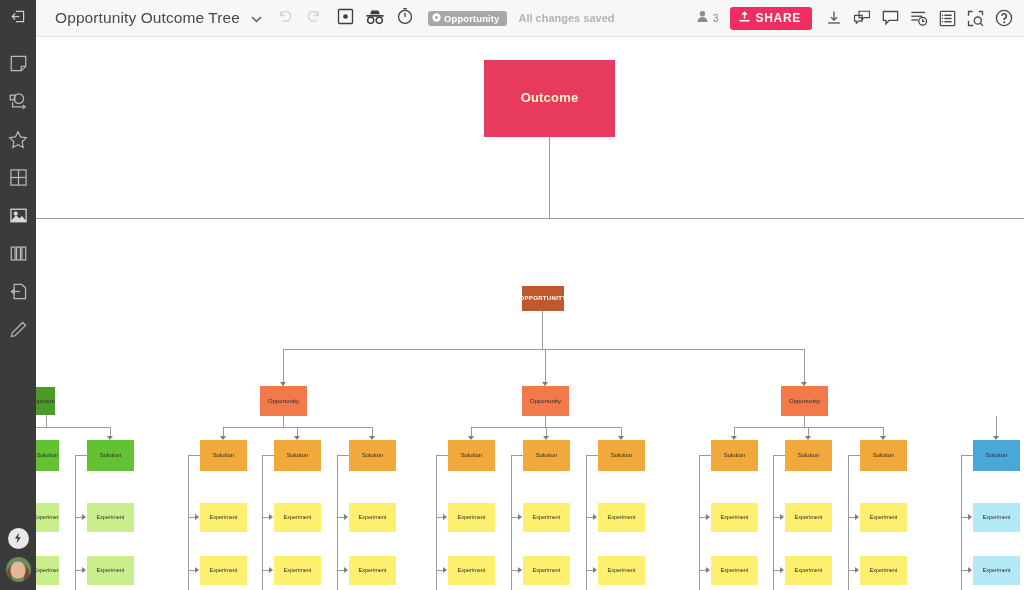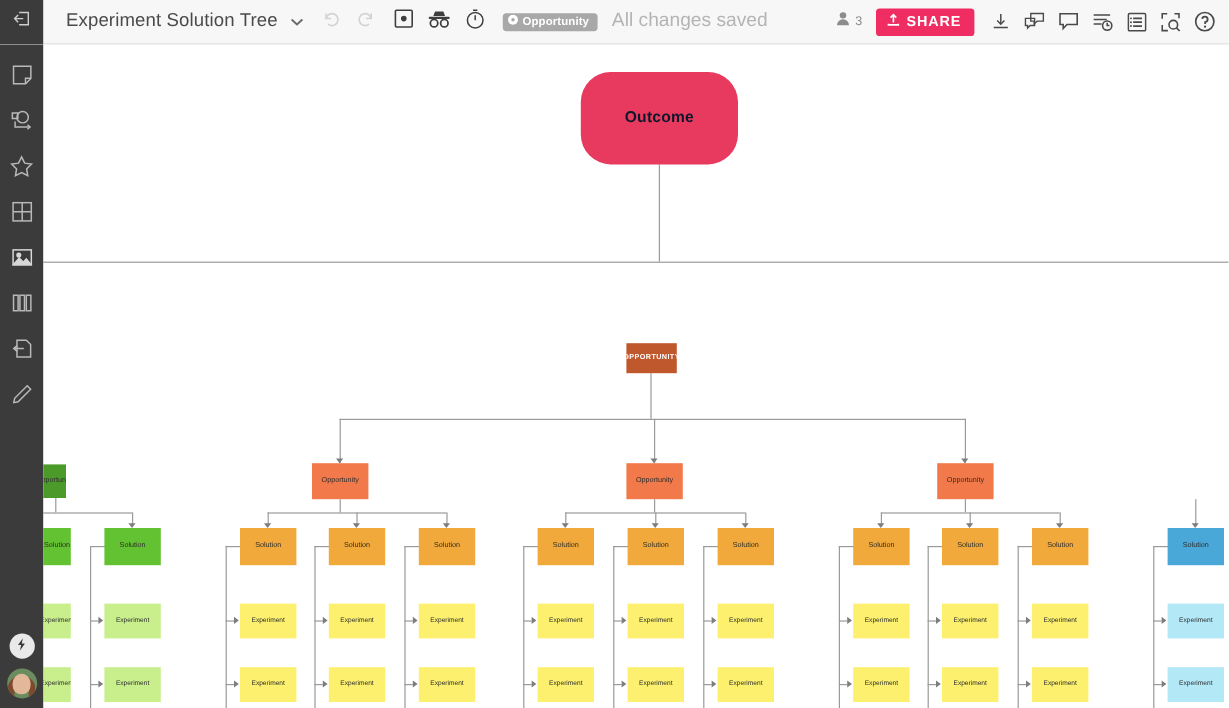--- a/index.html
+++ b/index.html
@@ -29,21 +29,21 @@
   }
   .title-caret { margin-left:11px; display:flex; align-items:center; cursor:pointer; }
   .tb-icon { display:flex; align-items:center; justify-content:center; cursor:pointer; }
   .tb-gap-1 { margin-left:16px; }
   .tb-gap-2 { margin-left:11px; }
   .facilitator {
     margin-left:14px; height:15px; padding:0 7px 0 4px; border-radius:3px;
     background:#a8a8a8; color:#fff; font-size:9.5px; font-weight:bold;
     display:flex; align-items:center; gap:3px; letter-spacing:.1px;
   }
-  .saved-text { margin-left:12px; font-size:16px; color:#b4b4b4; white-space:nowrap; }
+  .saved-text { margin-left:12px; font-size:11px; color:#b4b4b4; white-space:nowrap;font-weight:bold; }
 
   .topbar-right {
     margin-left:auto; display:flex; align-items:center; padding-right:11px; gap:0;
   }
   .people { display:flex; align-items:center; gap:4px; margin-right:12px; }
   .people-count { font-size:10.5px; color:#8c8c8c; }
   .share-btn {
     height:23px; background:#ef2d62; color:#fff; border:none; border-radius:3px;
     font-size:12px; font-weight:bold; letter-spacing:.7px; padding:0 11px 0 9px;
     display:flex; align-items:center; gap:5px; cursor:pointer;
@@ -86,21 +86,21 @@
   
   .canvas {
     position:absolute; left:36px; top:37px; width:988px; height:553px;
     background:#ffffff; overflow:hidden;
   }
   .node {
     position:absolute; display:flex; align-items:center; justify-content:center;
     text-align:center; line-height:1.15; cursor:pointer; overflow:hidden;
   }
   .n-outcome {
-    color:#0f172a; font-size:13px; font-weight:bold; letter-spacing:.2px;border-radius:25px;
+    color:#fef9c3; font-size:13px; font-weight:bold; letter-spacing:.2px;
   }
   .n-root-opp { color:#ffffff; font-size:6px; font-weight:bold; letter-spacing:.35px; }
   .n-opp  { color:#2d2d2d; font-size:6px; }
   .n-sol  { color:#2d2d2d; font-size:6px; }
   .n-exp  { color:#2d2d2d; font-size:5.5px; }
 
   .edge { position:absolute; background:#9a9a9a; }
   .edge.h { height:1px; }
   .edge.v { width:1px; }
   .arrow-d {
@@ -124,21 +124,21 @@
     <div class="topbar-left-cap">
       <span>
         <svg width="17" height="17" viewBox="0 0 20 20" fill="none" stroke="#cfcfcf" stroke-width="1.4">
           <path d="M7 4 H16 V16 H7"></path>
             <path d="M11 10 H3"></path>
             <path d="M6 6.5 L2.6 10 L6 13.5"></path>
         </svg>
       </span>
     </div>
 
-    <div class="doc-title">Experiment Solution Tree</div>
+    <div class="doc-title">Opportunity Outcome Tree</div>
 
     <div class="title-caret">
       <span>
         <svg width="11" height="7" viewBox="0 0 11 7" fill="none" stroke="#6b6b6b" stroke-width="1.6">
           <path d="M1 1.2 L5.5 5.4 L10 1.2"></path>
         </svg>
       </span>
     </div>
 
     <div class="tb-icon tb-gap-1">

